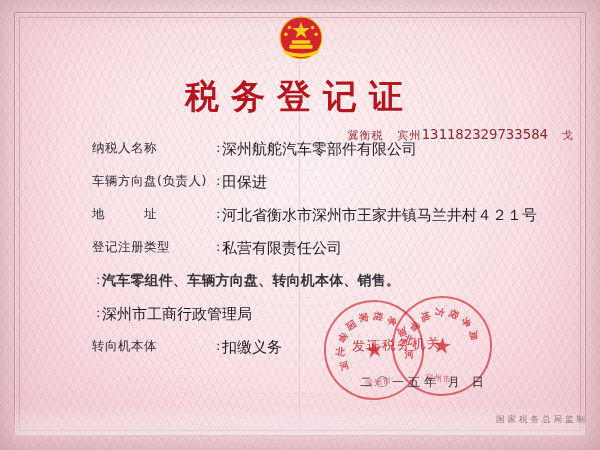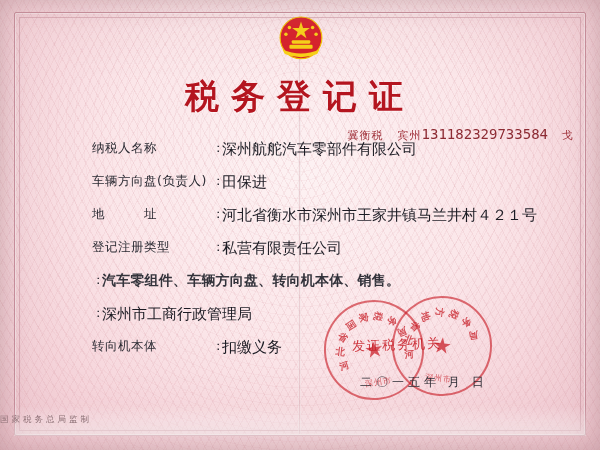--- a/index.html
+++ b/index.html
@@ -111,21 +111,21 @@
     font-size:13px;color:rgba(198,22,32,.85);letter-spacing:2px;
     font-family:"DejaVu Serif","Liberation Serif",serif;
     transform:rotate(-2deg);
     white-space:nowrap;
   }
   .issue-date{
     position:absolute;left:360px;top:374px;z-index:7;
     font-size:12px;color:#2b2b33;letter-spacing:4px;white-space:nowrap;
   }
   .footer{
-    position:absolute;left:0;right:0;bottom:24px;text-align:left;z-index:5;
+    position:absolute;left:0;right:12px;bottom:24px;text-align:right;z-index:5;
     font-size:8.5px;color:#8a6f74;letter-spacing:3px;
   }
   .paper-bottom{
     position:absolute;left:14px;right:14px;bottom:14px;height:30px;z-index:4;
     background:linear-gradient(to bottom, rgba(255,255,255,0), rgba(255,255,255,.55));
     pointer-events:none;
   }
 </style>
 </head>
 <body>

